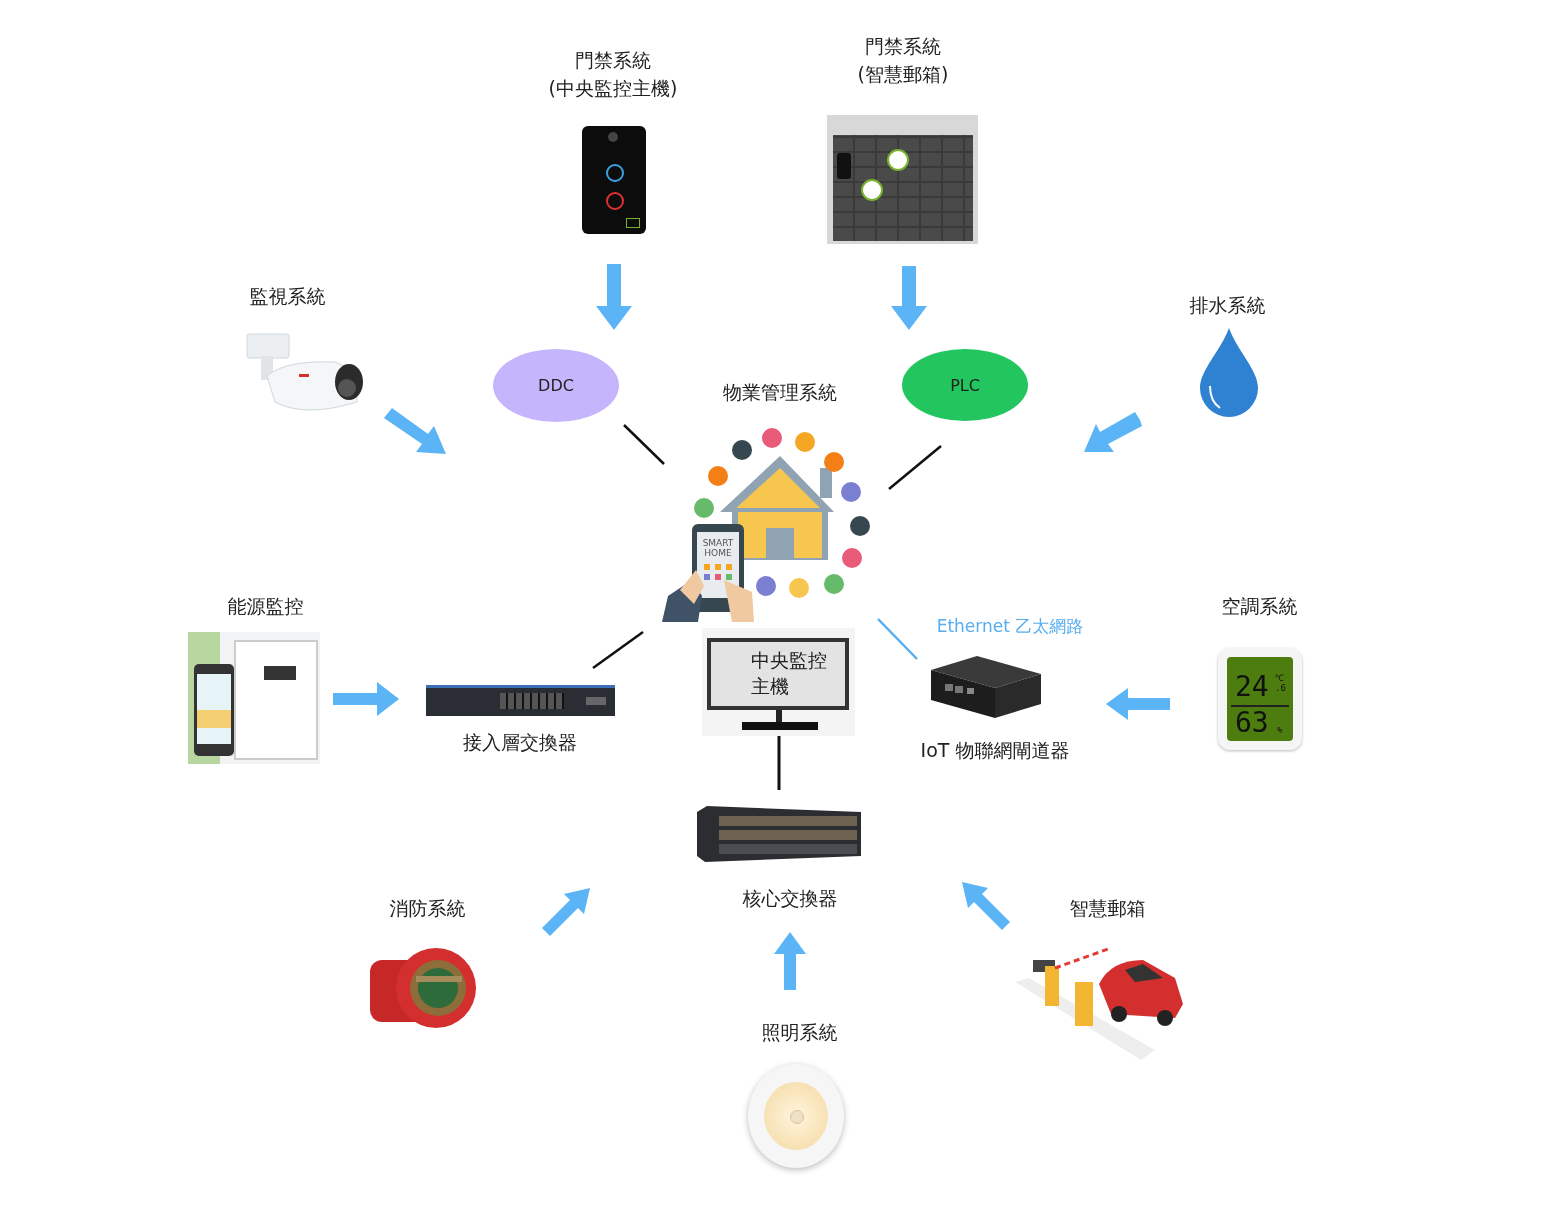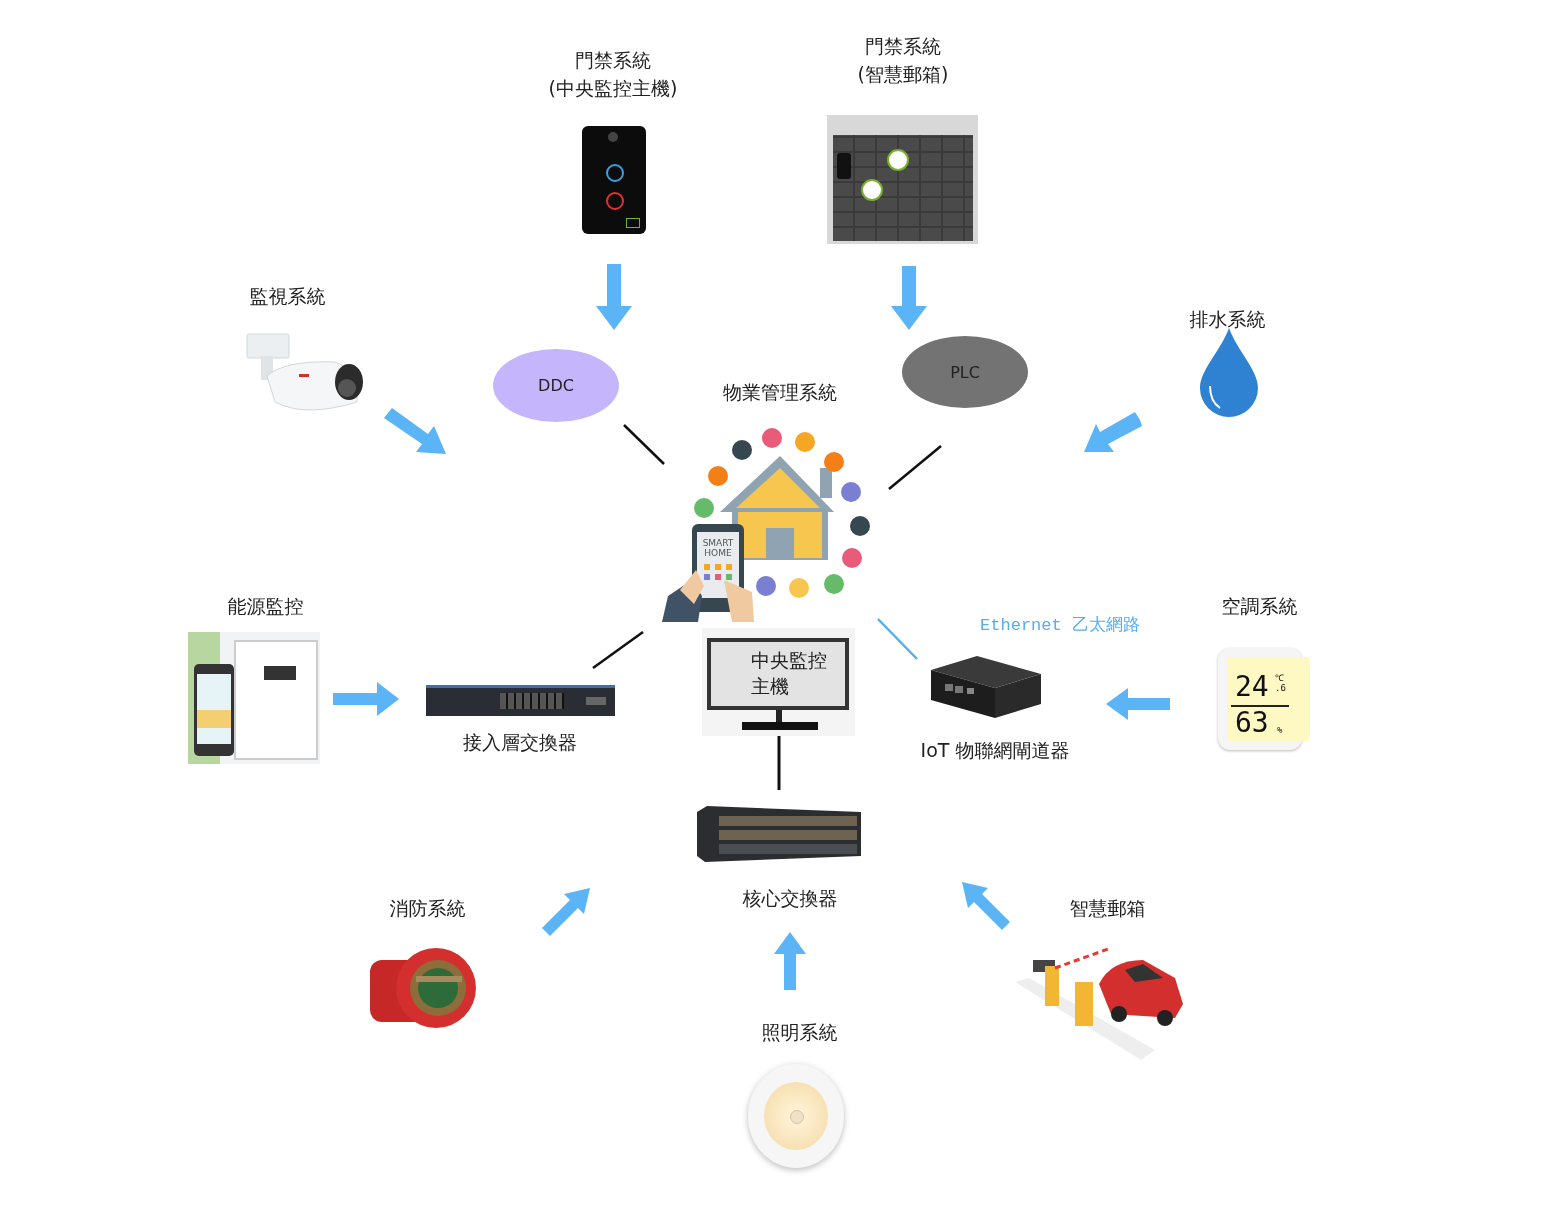--- a/index.html
+++ b/index.html
@@ -54,21 +54,21 @@
     <polygon points="0,42 36,42 18,66" fill="#5ab4f5"></polygon>
 </svg>
 <svg class="abs" style="left:891px;top:266px;" width="36" height="64" viewBox="0 0 36 64">
   <rect x="11" y="0" width="14" height="42" fill="#5ab4f5"></rect>
     <polygon points="0,40 36,40 18,64" fill="#5ab4f5"></polygon>
 </svg>
 
 <div class="ell" style="left:493px;top:349px;width:126px;height:73px;background:#c4b5fd;">
   <span>DDC</span>
 </div>
-<div class="ell" style="left:902px;top:336px;width:126px;height:72px;background:#737373;">
+<div class="ell" style="left:902px;top:349px;width:126px;height:72px;background:#22c55e;">
   <span>PLC</span>
 </div>
 
 <div class="lbl" style="left:700px;top:378px;width:160px;">物業管理系統</div>
 <div class="abs" style="left:662px;top:420px;width:216px;height:202px;">
   <svg width="216" height="202" viewBox="0 0 216 202">
     <polygon points="58,92 118,36 172,92" fill="#8fa3b3"></polygon>
     <rect x="158" y="48" width="12" height="30" fill="#8fa3b3"></rect>
     <polygon points="72,90 118,48 160,90" fill="#f7c64f"></polygon>
     <rect x="70" y="88" width="96" height="52" fill="#8fa3b3"></rect>
@@ -110,21 +110,21 @@
     <path d="M22,44 Q40,28 90,30 L112,40 L112,70 Q60,86 30,70 Z" fill="#f4f6f7" stroke="#cfd8dc"></path>
     <ellipse cx="104" cy="50" rx="14" ry="18" fill="#2b2b2b"></ellipse>
     <circle cx="102" cy="56" r="9" fill="#555"></circle>
     <rect x="54" y="42" width="10" height="3" fill="#d32f2f"></rect>
   </svg>
 </div>
 <svg class="abs" style="left:384px;top:408px;" width="64" height="48" viewBox="0 0 64 48">
   <polygon points="0,10 8,0 44,26 50,18 62,46 32,44 38,36" fill="#5ab4f5"></polygon>
 </svg>
 
-<div class="lbl" style="left:1180px;top:306px;width:95px;font-family:Liberation Serif, serif;">排水系統</div>
+<div class="lbl" style="left:1180px;top:291px;width:95px;">排水系統</div>
 <svg class="abs" style="left:1198px;top:326px;" width="62" height="92" viewBox="0 0 62 92">
   <path d="M31,2 C40,26 60,44 60,62 A29,29 0 0 1 2,62 C2,44 22,26 31,2 Z" fill="#2f82d2"></path>
   <path d="M12,60 C12,70 16,78 22,82" stroke="#ffffff" stroke-width="2" fill="none"></path>
 </svg>
 <svg class="abs" style="left:1082px;top:412px;" width="60" height="44" viewBox="0 0 60 44">
   <polygon points="58,8 53,0 18,20 14,12 2,40 32,40 26,32 60,14" fill="#5ab4f5"></polygon>
 </svg>
 
 <div class="lbl" style="left:218px;top:592px;width:95px;">能源監控</div>
 <div class="abs" style="left:188px;top:632px;width:132px;height:132px;background:#f2f3f4;">
@@ -146,36 +146,36 @@
 </div>
 <div class="lbl" style="left:450px;top:728px;width:140px;">接入層交換器</div>
 
 <div class="monitor-bg"></div>
 <div class="monitor-screen">
   <span>中央監控主機</span>
 </div>
 <div class="abs" style="left:776px;top:710px;width:6px;height:14px;background:#222;"></div>
 <div class="abs" style="left:742px;top:722px;width:76px;height:8px;background:#111;"></div>
 
-<div class="lbl eth" style="left:980px;top:612px;width:160px;font-family:Liberation Mono, monospace;">Ethernet 乙太網路</div>
+<div class="lbl eth" style="left:930px;top:612px;width:160px;">Ethernet 乙太網路</div>
 <div class="abs" style="left:925px;top:654px;width:118px;height:66px;">
   <svg width="118" height="66" viewBox="0 0 118 66">
     <polygon points="6,16 52,2 116,20 70,34" fill="#3a3a3a"></polygon>
     <polygon points="6,16 70,34 70,64 6,46" fill="#1d1d1d"></polygon>
     <polygon points="70,34 116,20 116,50 70,64" fill="#2a2a2a"></polygon>
     <rect x="20" y="30" width="8" height="7" fill="#777"></rect>
       <rect x="30" y="32" width="8" height="7" fill="#777"></rect>
     <rect x="42" y="34" width="7" height="6" fill="#888"></rect>
   </svg>
 </div>
 <div class="lbl" style="left:905px;top:736px;width:180px;">IoT 物聯網閘道器</div>
 
 <div class="lbl" style="left:1212px;top:592px;width:95px;">空調系統</div>
 <div class="abs" style="left:1218px;top:648px;width:84px;height:102px;background:#f5f5f5;border-radius:12px;box-shadow:0 1px 3px #bbb;">
-  <div class="abs" style="left:9px;top:9px;width:83px;height:84px;background:#fef9c3;border-radius:4px;font-family:'DejaVu Sans Mono',monospace;color:#111;">
+  <div class="abs" style="left:9px;top:9px;width:66px;height:84px;background:#4d7c0f;border-radius:4px;font-family:'DejaVu Sans Mono',monospace;color:#111;">
     <div class="abs" style="left:8px;top:16px;font-size:28px;line-height:28px;"><span>24</span></div>
     <div class="abs" style="left:48px;top:16px;font-size:9px;line-height:10px;">
       <div>℃</div>
       <div>.6</div>
     </div>
     <div class="abs" style="left:4px;top:48px;width:58px;height:1.5px;background:#222;"></div>
     <div class="abs" style="left:8px;top:52px;font-size:28px;line-height:28px;"><span>63</span></div>
     <div class="abs" style="left:50px;top:68px;font-size:9px;">%</div>
   </div>
 </div>

